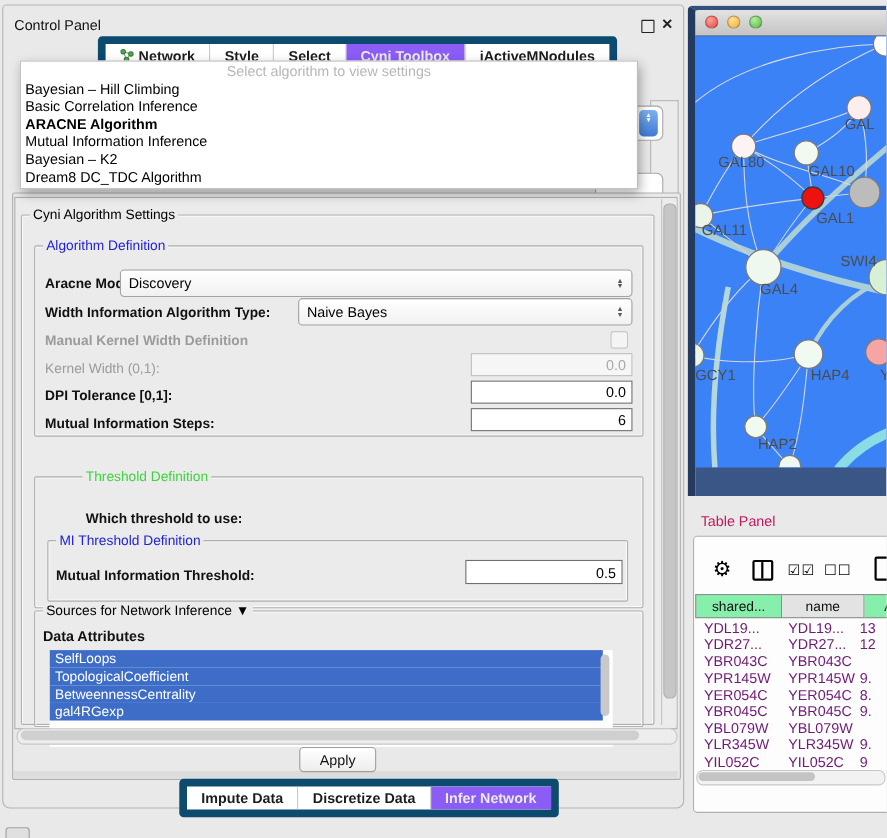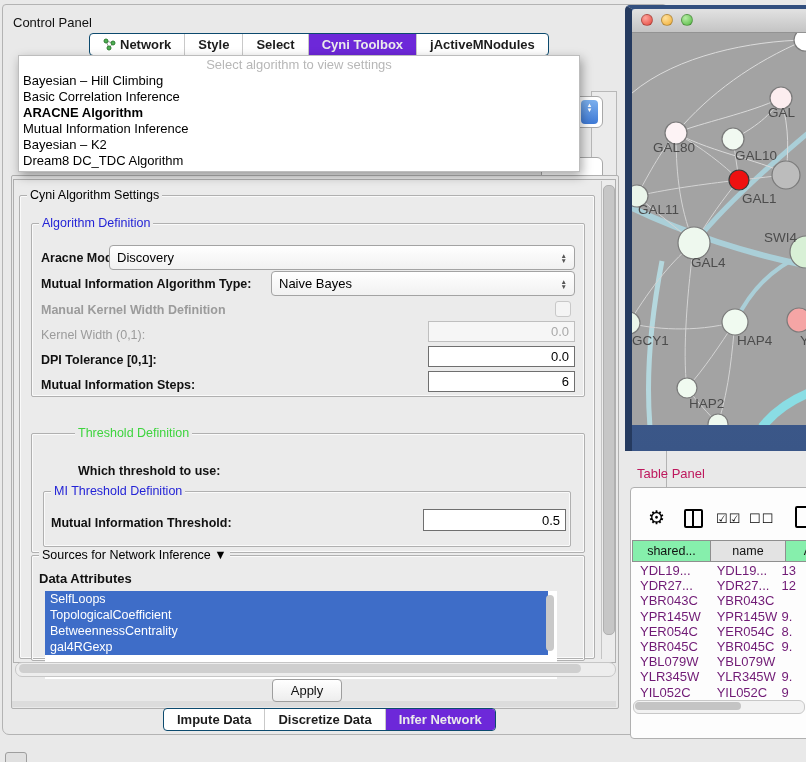--- a/index.html
+++ b/index.html
@@ -3,30 +3,30 @@
 <meta charset="utf-8">
 <style>
   html,body{margin:0;padding:0;}
   body{width:806px;height:762px;overflow:hidden;background:#e9e9e9;
        font-family:"Liberation Sans",sans-serif;-webkit-font-smoothing:antialiased;}
   .abs{position:absolute;}
   #stage{position:relative;width:806px;height:762px;overflow:hidden;}
 
   
   .control-panel{left:2px;top:4px;width:618px;height:729px;background:#e9e9e9;
-    border:1px solid #b3b3b3;border-radius:4px 4px 7px 7px;padding-left:45px;}
+    border:1px solid #b3b3b3;border-radius:4px 4px 7px 7px;}
   .cp-title{left:10px;top:10px;font-size:13px;color:#111;}
   .float-btn{right:26px;top:13px;width:10px;height:10px;border:1.5px solid #222;border-radius:1px;}
   .close-btn{right:9px;top:9px;font-size:13px;font-weight:bold;color:#222;}
 
-  .seg{display:flex;background:#fff;border:1px solid #0c4a6e;border-radius:4px;overflow:hidden;height:21px;}
+  .seg{display:flex;background:#fff;border:7px solid #0c4a6e;border-radius:4px;overflow:hidden;height:21px;}
   .seg>div{display:flex;align-items:center;gap:4px;padding:0 13px;font-size:13px;font-weight:600;
     color:#1c1c1c;border-right:1px solid #c9c9c9;white-space:nowrap;}
   .seg>div:last-child{border-right:none;}
-  .seg>div.sel{background:#6d28d9;color:#ebebeb;}
+  .seg>div.sel{background:#8b5cf6;color:#ebebeb;}
 
   
   .frag-box{border:1px solid #b8b8b8;background:#ebebeb;}
   .frag-combo{border:1px solid #a8a8a8;background:#fff;border-radius:6px;}
   .frag-stepper{background:linear-gradient(#7cb0ee,#3f7ad6);border-radius:4px;color:#fff;
     font-size:6px;line-height:5px;text-align:center;padding-top:3px;}
 
   
   .dd{left:18px;top:55px;width:560px;height:115px;background:#fff;border:1px solid #bdbdbd;
       box-shadow:2px 4px 10px rgba(0,0,0,.35);z-index:30;}
@@ -70,21 +70,21 @@
   
   .net-window{left:625px;top:5px;width:181px;height:446px;
     background:linear-gradient(180deg,#44649a,#3a5687);
     border-left:7px solid #253a5f;border-top:4px solid #33507f;border-radius:5px 0 0 0;box-sizing:border-box;}
   .net-titlebar{left:632px;top:9px;width:174px;height:23px;
     background:linear-gradient(#e2e2e2,#c4c4c4);border-bottom:1px solid #939393;border-radius:3px 0 0 0;}
   .tl{width:12px;height:12px;border-radius:50%;top:5px;border:1px solid rgba(0,0,0,.25);box-sizing:border-box;}
   .tl.red{left:9px;background:radial-gradient(circle at 35% 30%,#ffa49c,#e4463c);}
   .tl.yellow{left:29px;background:radial-gradient(circle at 35% 30%,#ffe09a,#f0ad35);}
   .tl.green{left:49px;background:radial-gradient(circle at 35% 30%,#b5eda4,#52b840);}
-  .net-canvas{left:632px;top:33px;width:174px;height:392px;background:#a3a3a3;overflow:hidden;}
+  .net-canvas{left:632px;top:33px;width:174px;height:392px;background:#3b82f6;overflow:hidden;}
   .nlabel{font-family:"Liberation Sans",sans-serif;font-size:13.5px;fill:#4c4c4c;}
 
   
   .tp-title{left:637px;top:466px;font-size:13px;color:#be185d;}
   .table-panel{left:630px;top:487px;width:200px;height:250px;background:#fdfdfd;
     border:1px solid #b0b0b0;border-radius:4px 0 0 4px;}
   .icon{color:#000;}
   .gear{left:648px;top:506px;font-size:19px;}
   .colsplit{left:684px;top:509px;width:15px;height:15px;border:2px solid #000;border-radius:2px;}
   .colsplit::after{content:"";position:absolute;left:6px;top:0;width:2px;height:15px;background:#000;}
@@ -158,21 +158,21 @@
 
     <div class="abs groupbox" style="left:28px;top:218px;width:552px;height:172px;"></div>
     <div class="gtitle t-blue" style="left:36px;top:211px;">Algorithm Definition</div>
 
     <div class="abs lbl b" style="left:38px;top:246px;">Aracne Mode:</div>
     <div class="abs combo" style="left:106px;top:240px;width:466px;height:25px;">
       <span>Discovery</span>
       <span class="stepper"><span>▲</span><br><span>▼</span></span>
     </div>
 
-    <div class="abs lbl b" style="left:38px;top:272px;">Mutual Information Algorithm Type:</div>
+    <div class="abs lbl b" style="left:38px;top:272px;">Width Information Algorithm Type:</div>
     <div class="abs combo" style="left:268px;top:266px;width:304px;height:25px;">
       <span>Naive Bayes</span>
       <span class="stepper"><span>▲</span><br><span>▼</span></span>
     </div>
 
     <div class="abs lbl b dis" style="left:38px;top:298px;">Manual Kernel Width Definition</div>
     <div class="abs checkbox" style="left:552px;top:296px;"></div>
 
     <div class="abs lbl dis" style="left:38px;top:323px;">Kernel Width (0,1):</div>
     <div class="abs tfield disf" style="left:425px;top:316px;width:147px;height:21px;">0.0</div>

